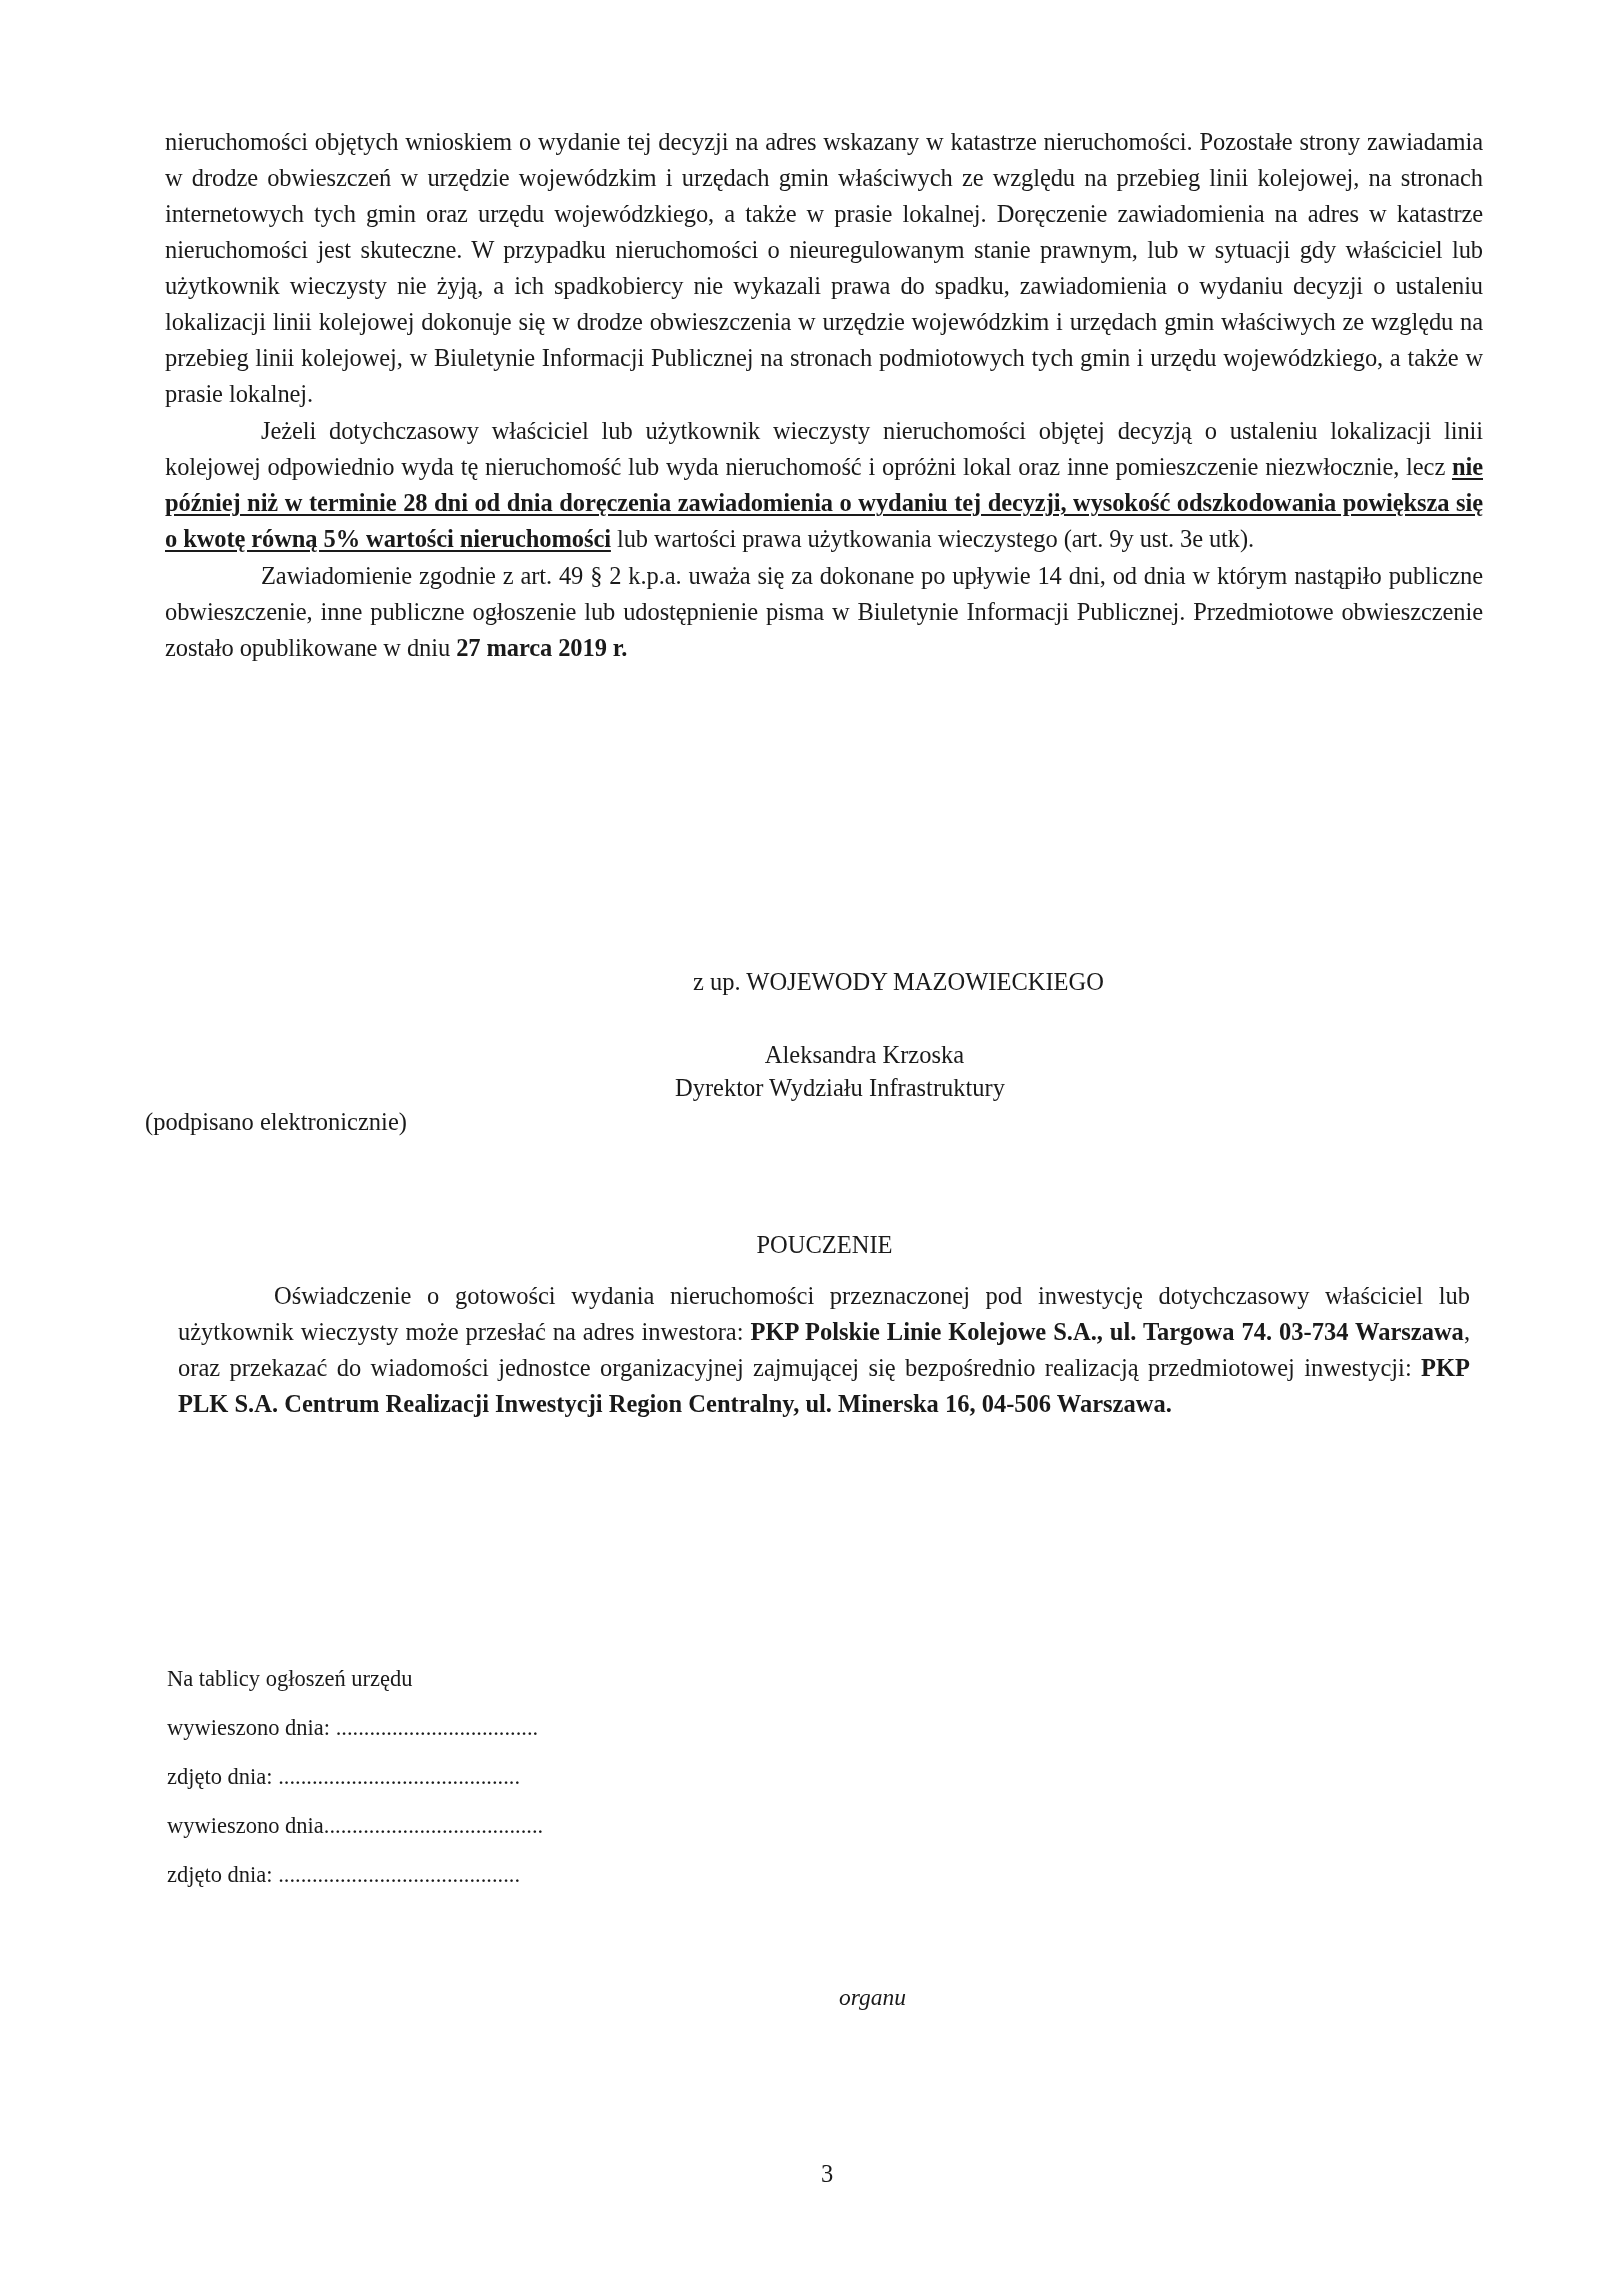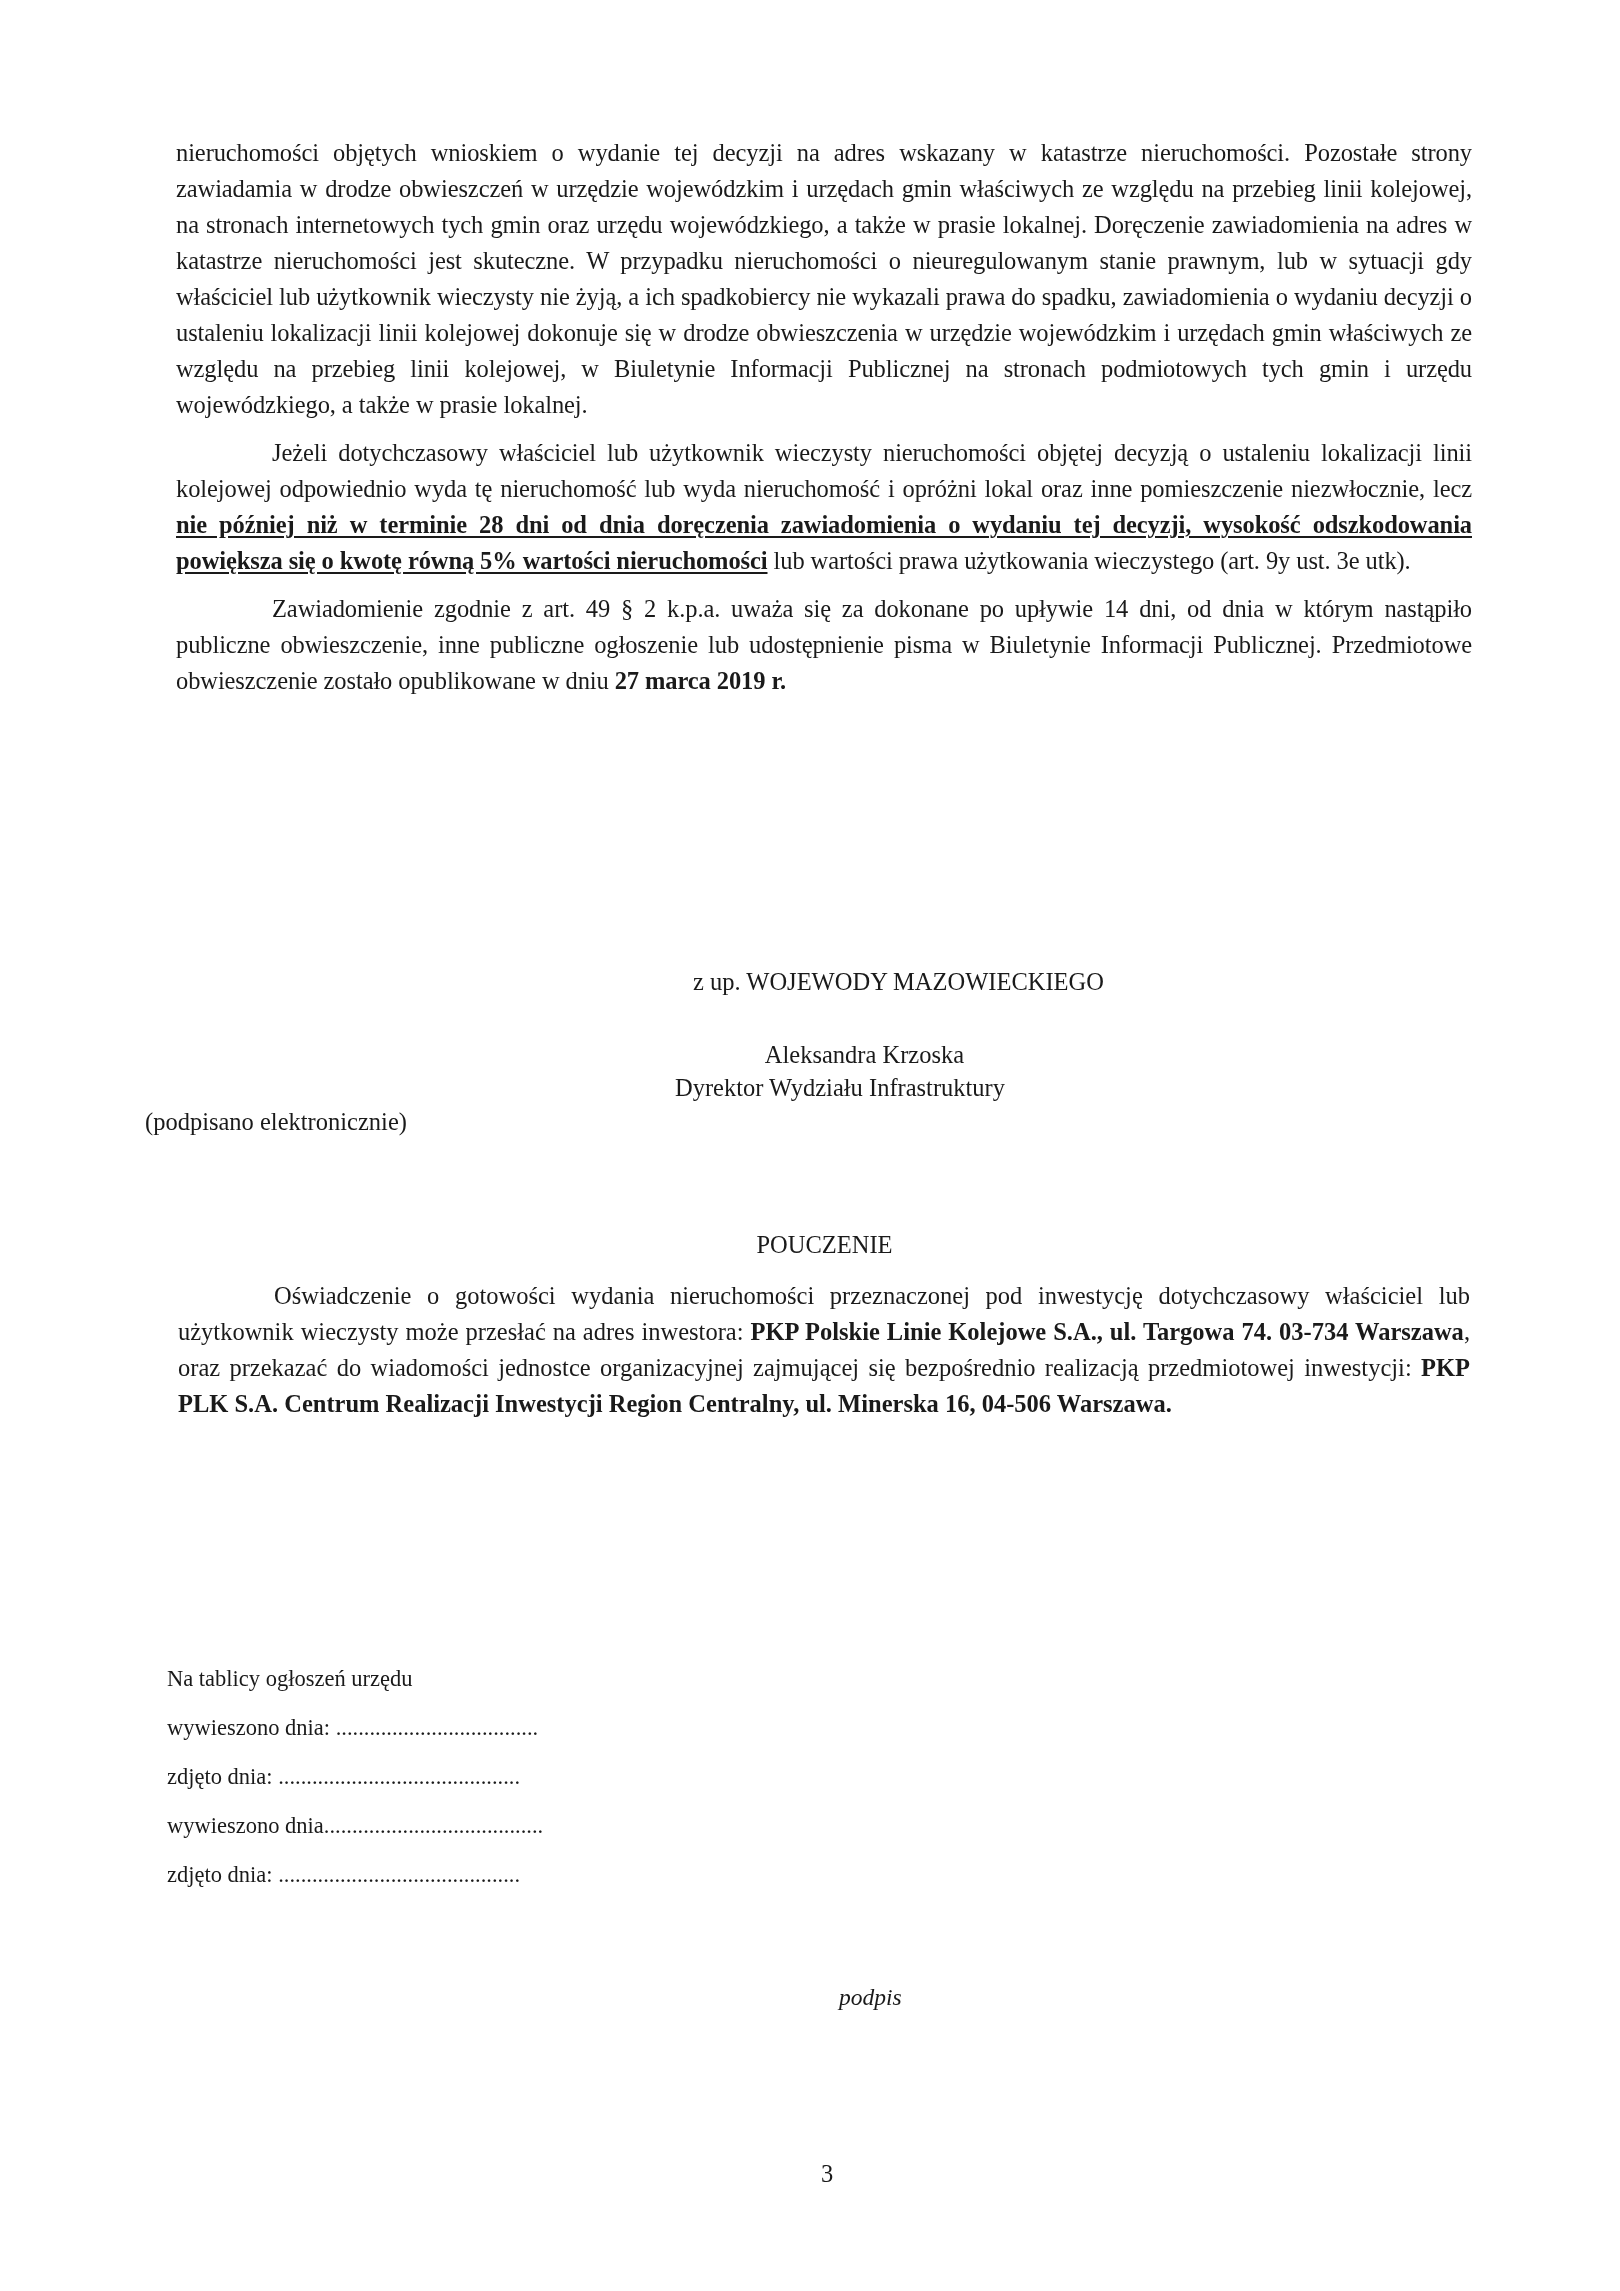--- a/index.html
+++ b/index.html
@@ -7,21 +7,21 @@
     width: 1620px; height: 2292px; position: relative; overflow: hidden;
     font-family: "Liberation Serif", "DejaVu Serif", serif;
     color: #1a1a1a;
   }
   .page { position: absolute; left: 0; top: 0; width: 1620px; height: 2292px; background: #fff; }
   .body-text {
     position: absolute; left: 164px; top: 123px; width: 1320px;
     font-size: 24.5px; line-height: 36px; text-align: justify;
     letter-spacing: -0.1px;
   }
-  .body-text p { margin: 12px; }
+  .body-text p { margin: 1px; }
   .indent { text-indent: 96px; }
   .b { font-weight: bold; }
   .bu { font-weight: bold; text-decoration: underline; text-decoration-thickness: 2px; text-underline-offset: 2.9px; }
   .sig { position: absolute; left: 0; width: 1620px; font-size: 24.5px; }
   .sig-line { position: absolute; white-space: nowrap; }
   .pouczenie-title { position: absolute; top: 1231px; left: 0; width: 1620px; text-align: center; font-size: 24.5px; padding-left: 29px; box-sizing: border-box;}
   .pouczenie-text {
     position: absolute; left: 164px; top: 1264px; width: 1320px;
     font-size: 24.5px; line-height: 36px; text-align: justify;
   }
@@ -56,16 +56,16 @@
   </div>
 
   <div class="notes">
     <div>Na tablicy ogłoszeń urzędu</div>
     <div>wywieszono dnia: ....................................</div>
     <div>zdjęto dnia: ...........................................</div>
     <div>wywieszono dnia.......................................</div>
     <div>zdjęto dnia: ...........................................</div>
   </div>
 
-  <div class="podpis">podpis</div>
+  <div class="podpis">organu</div>
   <div class="pagenum">3</div>
 </div>
 
 
 </body></html>

